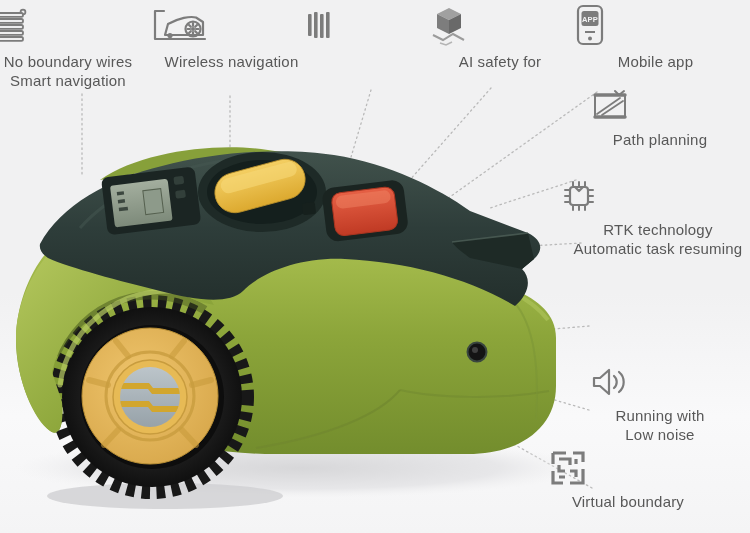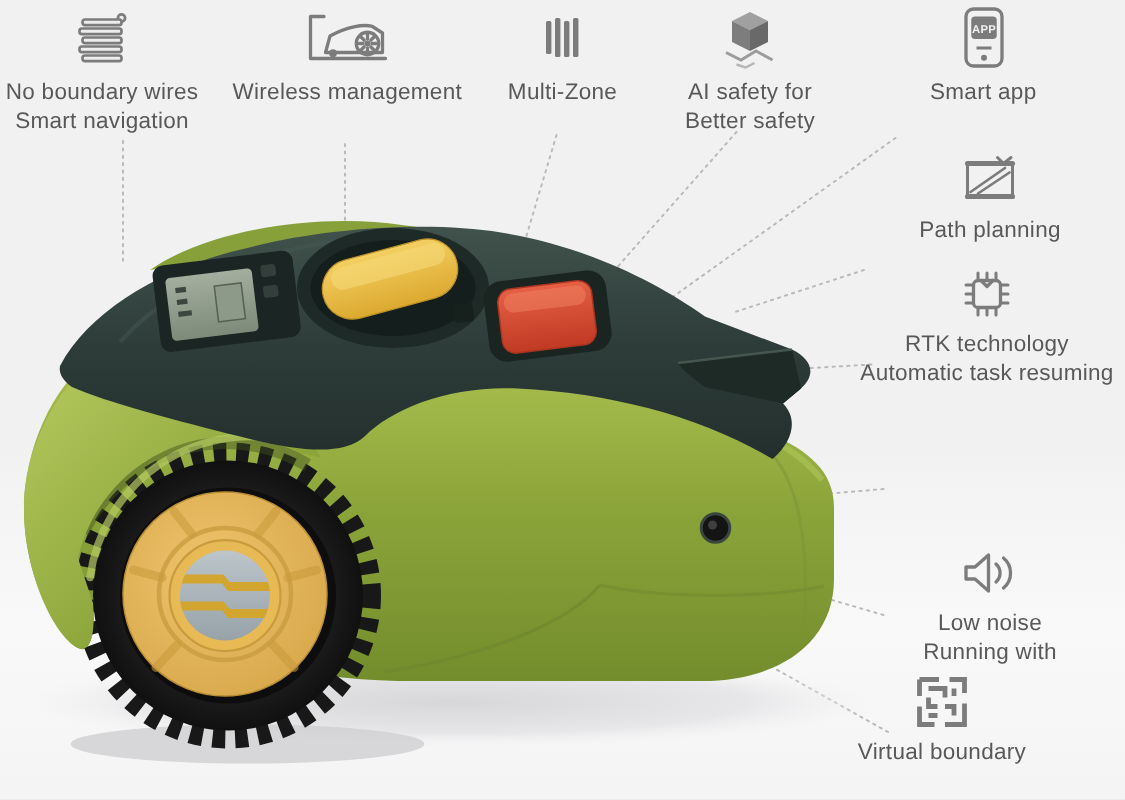--- a/index.html
+++ b/index.html
@@ -3,21 +3,21 @@
 <meta charset="utf-8">
 <style>
   html,body{margin:0;padding:0;background:#e9e9ea;}
   .stage{
     position:relative;width:750px;height:533px;margin:0 auto;overflow:hidden;
     background:linear-gradient(180deg,#f1f1f2 0%,#f1f1f2 55%,#f9f9fa 78%,#f4f4f5 100%);
     font-family:"Liberation Sans",sans-serif;
   }
   .layer{position:absolute;left:0;top:0;width:750px;height:533px;}
   .feature{position:absolute;text-align:center;color:#585858;font-size:15px;line-height:19px;letter-spacing:.2px;}
-  .feature .icon{height:42px;display:flex;align-items:center;justify-content:center;margin-bottom:6px;}
+  .feature .icon{height:42px;display:flex;align-items:center;justify-content:flex-start;margin-bottom:6px;}
   .feature.right .icon{height:36px;}
   .feature .line{white-space:nowrap;}
 </style>
 </head>
 <body>
 
 <div class="stage">
 
   <svg class="layer" viewBox="0 0 750 533">
     <defs>
@@ -206,63 +206,61 @@
     <div class="icon">
       <svg width="62" height="40" viewBox="0 0 62 40" fill="none" stroke="#7c7c7c" stroke-width="2.2" stroke-linejoin="round" stroke-linecap="round">
         <path d="M 15,6 H 6 V 34 H 56"></path>
         <path d="M 16,30 L 19,19 C 30,13 41,11 47,12.5 L 54,17 V 30 Z"></path>
         <circle cx="44" cy="24" r="7.5"></circle>
         <circle cx="44" cy="24" r="2" fill="#7c7c7c" stroke="none"></circle>
         <path d="M 44,18 V 21 M 44,27 V 30 M 38.5,24 H 41 M 47,24 H 49.5 M 40,20 l 1.8,1.8 M 46.2,26.2 l 1.8,1.8 M 48,20 l -1.8,1.8 M 41.8,26.2 L 40,28"></path>
         <circle cx="21" cy="30.5" r="2.6" fill="#7c7c7c" stroke="none"></circle>
       </svg>
     </div>
-    <div class="line">Wireless management</div>
+    <div class="line">Wireless navigation</div>
   </div>
 
   <div class="feature" style="left:305px;top:4px;width:140px">
     <div class="icon">
       <svg width="28" height="32" viewBox="0 0 28 32" fill="#7c7c7c">
         <rect x="3" y="5" width="3.6" height="22" rx="1"></rect>
         <rect x="9" y="3" width="3.6" height="26" rx="1"></rect>
         <rect x="15" y="5" width="3.6" height="24" rx="1"></rect>
         <rect x="21" y="3" width="3.6" height="26" rx="1"></rect>
       </svg>
     </div>
-    <div class="line">Multi-Zone</div>
   </div>
 
   <div class="feature" style="left:430px;top:4px;width:140px">
     <div class="icon">
       <svg width="38" height="42" viewBox="0 0 38 42">
         <polygon points="19,4 31,10 19,16 7,10" fill="#a0a0a0"></polygon>
         <polygon points="7,10 19,16 19,30 7,24" fill="#7d7d7d"></polygon>
         <polygon points="31,10 19,16 19,30 31,24" fill="#696969"></polygon>
         <polyline points="3,31 13,36 23,30 34,36" fill="none" stroke="#9c9c9c" stroke-width="2"></polyline>
         <polyline points="10,39 16,41 22,38" fill="none" stroke="#b5b5b5" stroke-width="1.6"></polyline>
       </svg>
     </div>
     <div class="line">AI safety for</div>
-    <div class="line">Better safety</div>
   </div>
 
   <div class="feature" style="left:573px;top:4px;width:165px">
     <div class="icon">
       <svg width="34" height="44" viewBox="0 0 34 44">
         <rect x="5" y="3" width="24" height="38" rx="5" fill="none" stroke="#7c7c7c" stroke-width="2.2"></rect>
         <rect x="8.5" y="8" width="17" height="15" rx="2.5" fill="#7c7c7c"></rect>
         <text x="17" y="19" text-anchor="middle" font-size="7.5" font-weight="bold" fill="#f2f2f3" font-family="Liberation Sans, sans-serif">APP</text>
         <line x1="12" y1="29" x2="22" y2="29" stroke="#7c7c7c" stroke-width="2"></line>
         <circle cx="17" cy="35.5" r="2" fill="#7c7c7c"></circle>
       </svg>
     </div>
-    <div class="line">Smart app</div>
-  </div>
-
-  <div class="feature right" style="left:590px;top:102px;width:140px">
+    <div class="line">Mobile app</div>
+  </div>
+
+  <div class="feature right" style="left:590px;top:88px;width:140px">
     <div class="icon">
       <svg width="40" height="36" viewBox="0 0 40 36" fill="none" stroke="#7c7c7c" stroke-linejoin="round" stroke-linecap="round">
         <rect x="5" y="7" width="30" height="22" stroke-width="2"></rect>
         <line x1="5" y1="7" x2="35" y2="7" stroke-width="3.4"></line>
         <line x1="5" y1="29" x2="35" y2="29" stroke-width="3.4"></line>
         <line x1="7" y1="26" x2="30" y2="10" stroke-width="1.8"></line>
         <line x1="12" y1="27" x2="33" y2="13" stroke-width="1.8"></line>
         <polyline points="25,3 29,7 34,3" stroke-width="2"></polyline>
       </svg>
     </div>
@@ -296,22 +294,22 @@
 
 
   <div class="feature right" style="left:590px;top:364px;width:140px">
     <div class="icon">
       <svg width="40" height="32" viewBox="0 0 40 32" fill="none" stroke="#7c7c7c" stroke-width="2.2" stroke-linejoin="round" stroke-linecap="round">
         <path d="M 4,12 H 10 L 19,4 V 28 L 10,20 H 4 Z"></path>
         <path d="M 24,10 a 8,8 0 0 1 0,12"></path>
         <path d="M 29,6 a 13,13 0 0 1 0,20"></path>
       </svg>
     </div>
+    <div class="line">Running with</div>
     <div class="line">Low noise</div>
-    <div class="line">Running with</div>
   </div>
 
   <div class="feature right" style="left:548px;top:450px;width:160px">
     <div class="icon">
       <svg width="40" height="40" viewBox="0 0 40 40" fill="none" stroke="#7c7c7c" stroke-width="3.2">
         <path d="M 5,5 H 18 M 25,5 H 35 V 14 M 5,5 V 16 M 5,23 V 35 H 15 M 22,35 H 35 V 21"></path>
         <path d="M 11,11 H 22 V 17 M 28,11 V 16 M 11,17 V 23 H 17 M 22,23 H 28 V 29 M 11,29 H 17"></path>
       </svg>
     </div>
     <div class="line">Virtual boundary</div>

